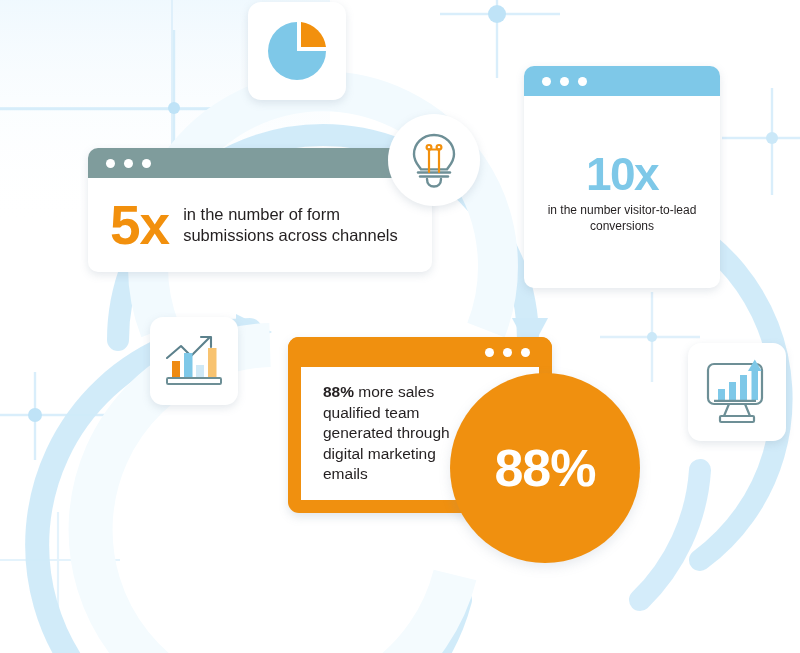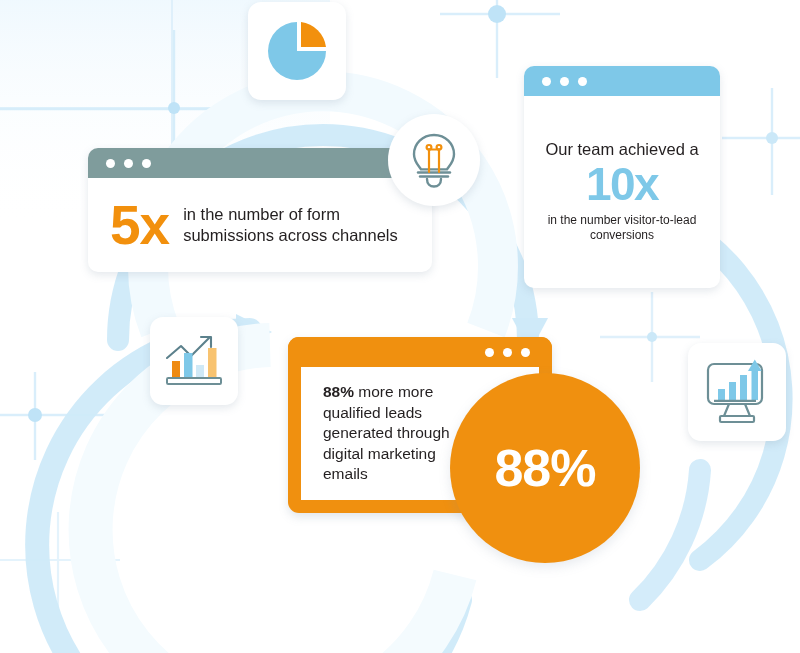--- a/index.html
+++ b/index.html
@@ -263,35 +263,34 @@
     </div>
   </div>
 
   <div class="card" id="card-10x">
     <div class="card-bar left">
       <span class="dot"></span>
       <span class="dot"></span>
       <span class="dot"></span>
     </div>
     <div class="card-body">
-      <div class="txt-10x-top">Our team achieved a</div>
       <div class="big-10x">10x</div>
       <div class="txt-10x-bot">in the number visitor-to-lead conversions</div>
     </div>
   </div>
 
   <div class="card" id="card-88">
     <div class="card-bar right">
       <span class="dot"></span>
       <span class="dot"></span>
       <span class="dot"></span>
     </div>
     <div class="inner-white">
       <div class="txt-88">
-        <b>88%</b><span> more more qualified leads generated through digital marketing emails</span>
+        <b>88%</b><span> more sales qualified team generated through digital marketing emails</span>
       </div>
     </div>
   </div>
 
   <svg id="bubble-tail" width="120" height="120" viewBox="0 0 120 120" style="position:absolute;left:415px;top:398px;z-index:4;overflow:visible">
     <path d="M 118 4 L 22 58 L 118 106 Z" fill="#f0900f"></path>
   </svg>
 
   <div id="circle-88">
     <span class="big-88">88%</span>

